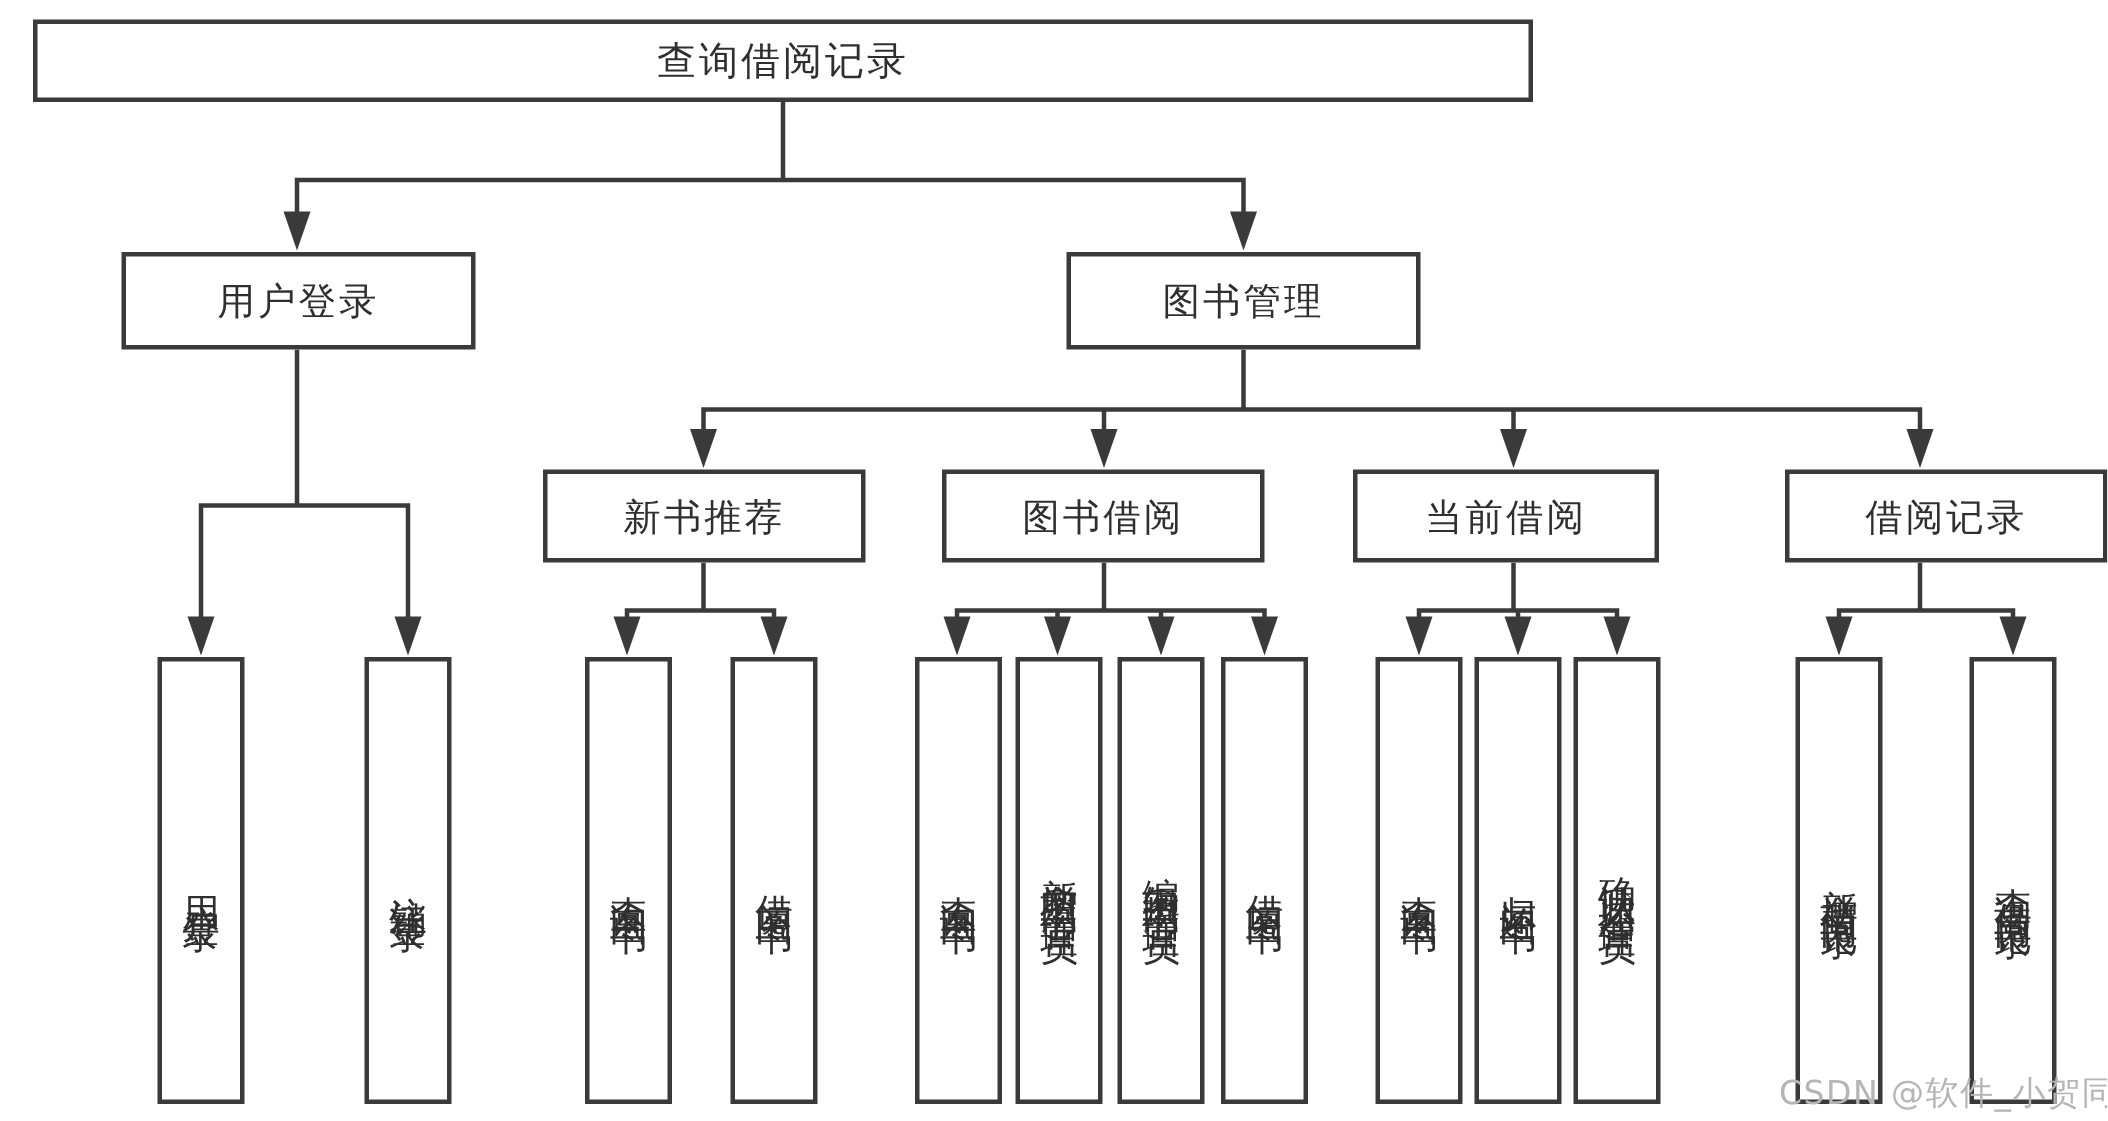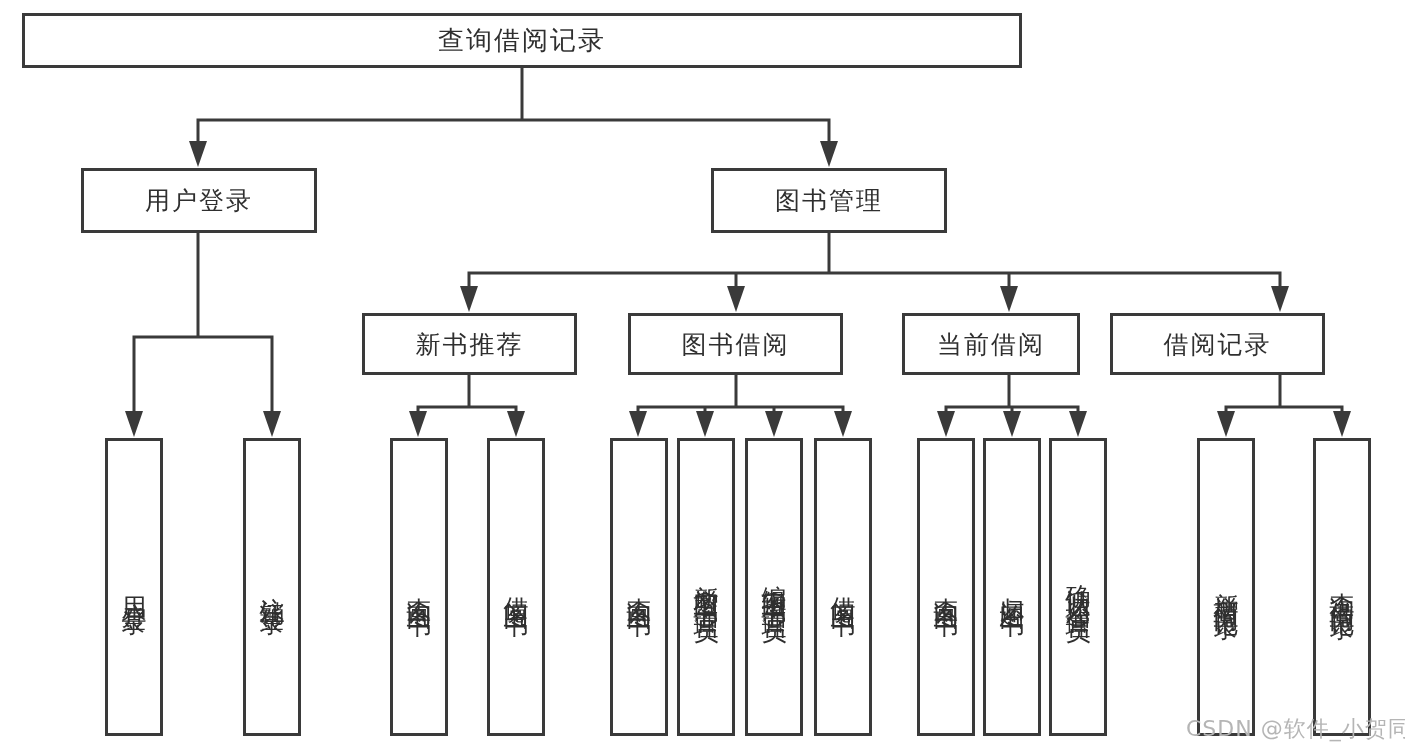--- a/index.html
+++ b/index.html
@@ -99,24 +99,24 @@
   <div class="box hbox" style="left:711px;top:168px;width:236px;height:65px;">
     <span>图书管理</span>
   </div>
 
   <div class="box hbox" style="left:628px;top:313px;width:215px;height:62px;">
     <span>图书借阅</span>
   </div>
   <div class="box hbox" style="left:362px;top:313px;width:215px;height:62px;">
     <span>新书推荐</span>
   </div>
-  <div class="box hbox" style="left:902px;top:313px;width:178px;height:62px;">
+  <div class="box hbox" style="left:902px;top:313px;width:204px;height:62px;">
     <span>当前借阅</span>
   </div>
-  <div class="box hbox" style="left:1110px;top:313px;width:215px;height:62px;">
+  <div class="box hbox" style="left:1190px;top:313px;width:215px;height:62px;">
     <span>借阅记录</span>
   </div>
 
   <div class="box vbox" style="left:105px;">
     <span class="vtext">用户登录</span>
   </div>
   <div class="box vbox" style="left:243px;">
     <span class="vtext">注销登录</span>
   </div>
 

